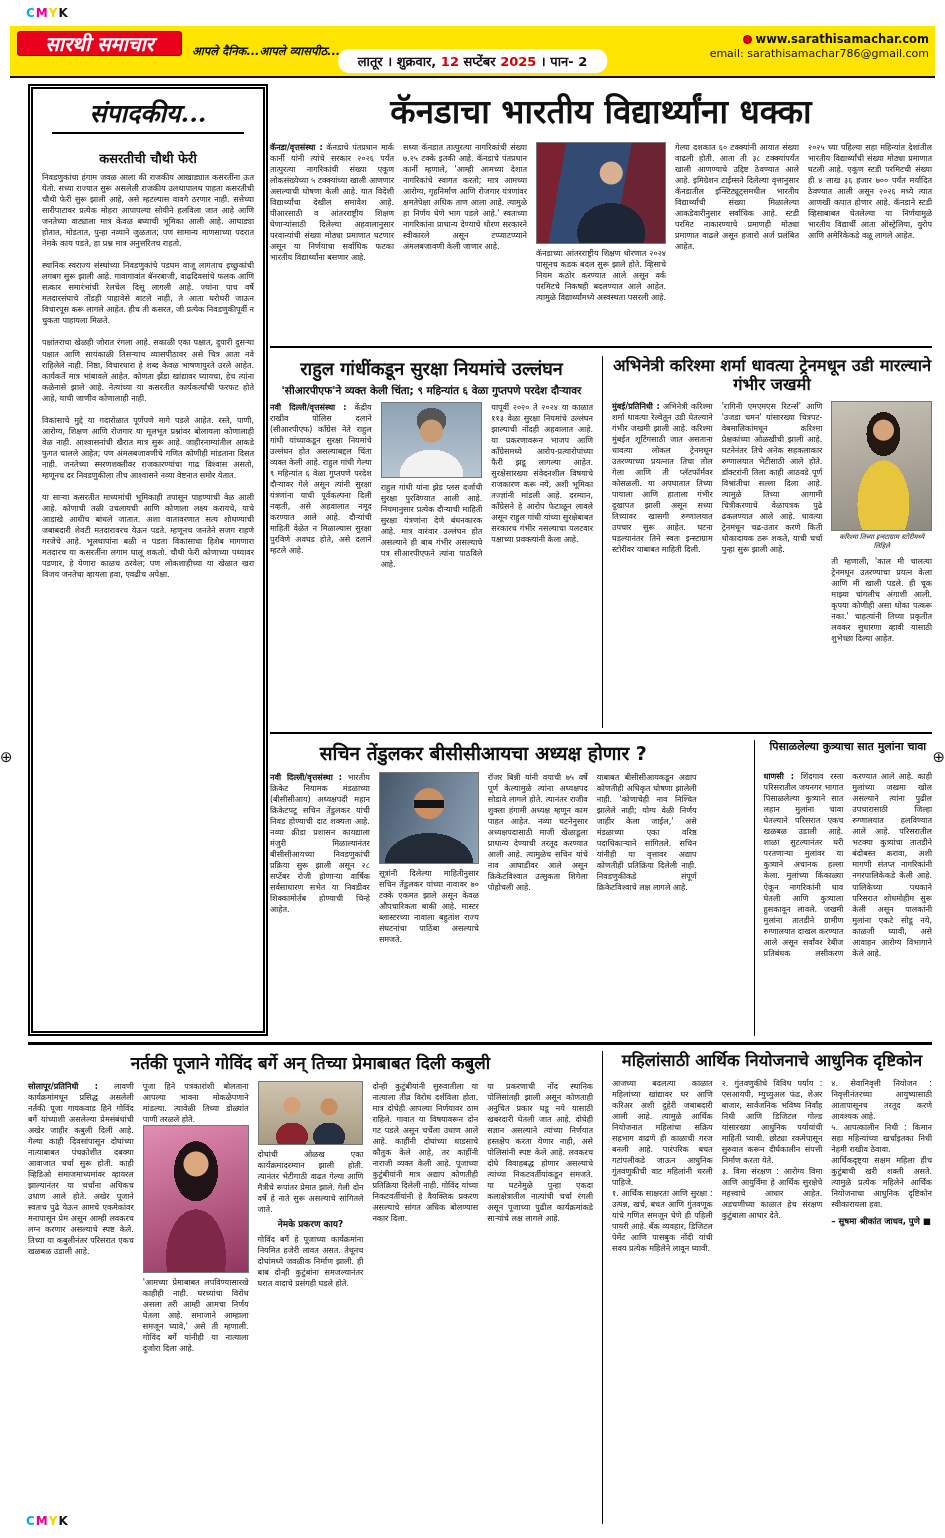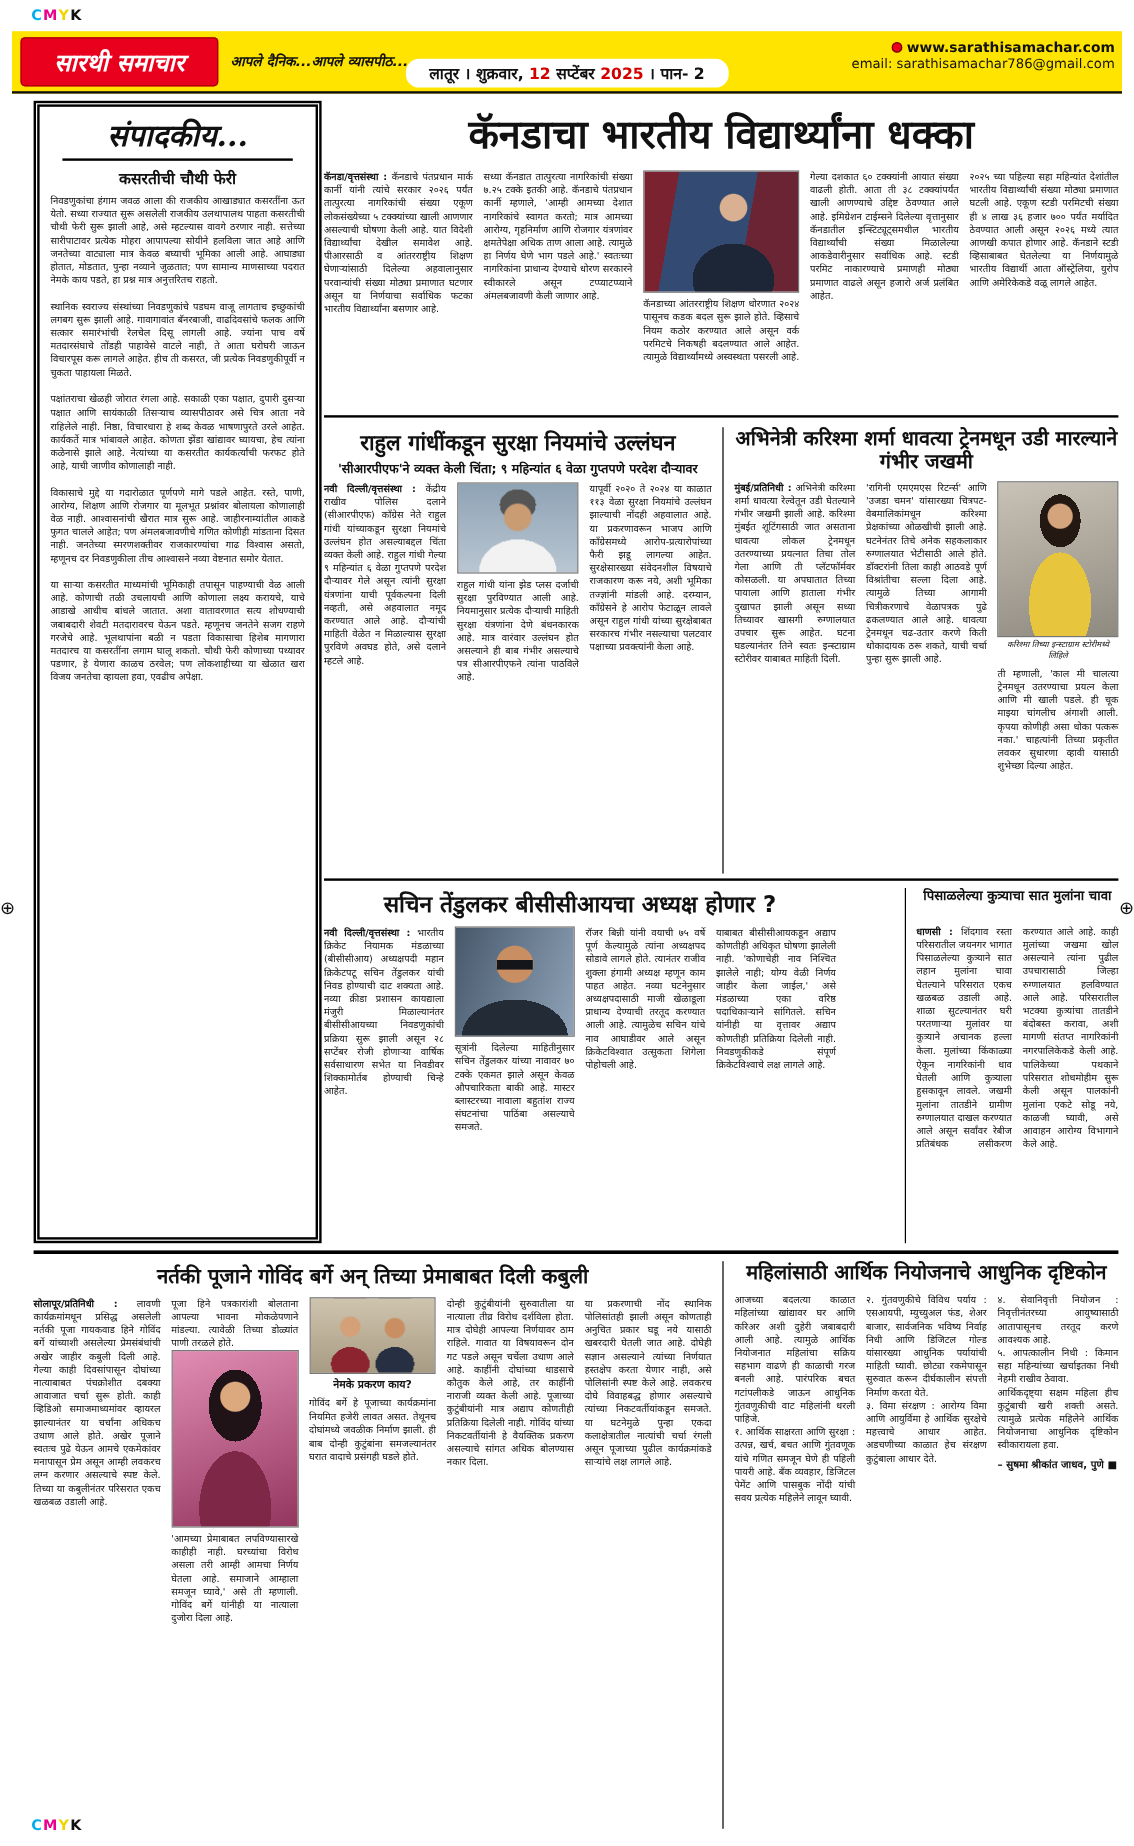--- a/index.html
+++ b/index.html
@@ -11,37 +11,37 @@
   .cmyk { position: absolute; font-weight: 700; font-size: 12px; letter-spacing: 1px; }
   .cmyk-top { left: 26px; top: 6px; }
   .cmyk-bottom { left: 26px; top: 1514px; }
   .cmyk .c { color: #00aeef; } .cmyk .m { color: #ec008c; } .cmyk .y { color: #f0d500; } .cmyk .k { color: #111; }
   .reg { position: absolute; font-size: 15px; color: #111; }
   .reg-left { left: 0px; top: 748px; }
   .reg-right { right: 0px; top: 748px; }
 
   
   .band { position: absolute; left: 10px; top: 26px; width: 925px; height: 52px; background: #ffe400; border-bottom: 2px solid #111; }
-  .logo-box { position: absolute; left: 7px; top: 5px; width: 165px; height: 41px; background: #e8001d; border-radius: 4px;
+  .logo-box { position: absolute; left: 7px; top: 5px; width: 165px; height: 25px; background: #e8001d; border-radius: 4px;
               display: flex; align-items: center; justify-content: center; color: #fff; font-weight: 700; font-style: italic;
               font-size: 20px; box-shadow: inset 0 0 0 1px #a00000; }
   .tagline { position: absolute; left: 182px; top: 17px; font-size: 11.5px; font-weight: 700; font-style: italic; }
   .contact { position: absolute; right: 6px; top: 6px; text-align: right; line-height: 1.3; }
   .website { font-size: 11.5px; font-weight: 700; }
   .globe-icon { display: inline-block; width: 9px; height: 9px; border-radius: 50%; background: #e8001d;
                 border: 1px solid #7a0000; margin-right: 4px; vertical-align: middle; }
   .email { font-size: 11px; }
   .dateline-pill { position: absolute; left: 50%; transform: translateX(-50%); bottom: 3px; background: #fff;
                    border-radius: 11px; padding: 3px 20px; font-size: 13px; font-weight: 700; white-space: nowrap; }
   .red { color: #d40000; }
 
   
   .editorial { position: absolute; left: 28px; top: 84px; width: 240px; height: 952px; border: 5px double #000; padding: 6px 9px; }
   .edit-label { text-align: center; font-family: "DejaVu Serif", "Liberation Serif", serif; font-style: italic; font-weight: 700;
-                font-size: 25px; padding-bottom: 3px; border-bottom: 2px solid #000; margin: 0 10px 5px; }
+                font-size: 25px; padding-bottom: 3px; border-bottom: 2px solid #000; margin: 0 10px 15px; }
   .edit-title { text-align: center; font-weight: 700; font-size: 13px; margin-bottom: 5px; }
   .edit-body { font-size: 8px; line-height: 1.38; text-align: justify; white-space: pre-line; }
 
   
   .ncol { flex: 1; font-size: 8px; line-height: 1.38; text-align: justify; }
   .dl { font-weight: 700; }
   .art-headline { text-align: center; font-weight: 800; }
   .art-subhead { text-align: center; font-weight: 700; font-size: 10.5px; margin-bottom: 5px; }
   .art-cols { display: flex; gap: 9px; flex: 1; }
   .photo { width: 100%; border: 1px solid #777; margin-bottom: 4px; }
@@ -240,20 +240,21 @@
           <b class="dl">सोलापूर/प्रतिनिधी :</b>
           <span>लावणी कार्यक्रमांमधून प्रसिद्ध असलेली नर्तकी पूजा गायकवाड हिने गोविंद बर्गे यांच्याशी असलेल्या प्रेमसंबंधांची अखेर जाहीर कबुली दिली आहे. गेल्या काही दिवसांपासून दोघांच्या नात्याबाबत पंचक्रोशीत दबक्या आवाजात चर्चा सुरू होती. काही व्हिडिओ समाजमाध्यमांवर व्हायरल झाल्यानंतर या चर्चांना अधिकच उधाण आले होते. अखेर पूजाने स्वतःच पुढे येऊन आमचे एकमेकांवर मनापासून प्रेम असून आम्ही लवकरच लग्न करणार असल्याचे स्पष्ट केले. तिच्या या कबुलीनंतर परिसरात एकच खळबळ उडाली आहे.</span>
         </div>
         <div class="ncol">
           <div>पूजा हिने पत्रकारांशी बोलताना आपल्या भावना मोकळेपणाने मांडल्या. त्यावेळी तिच्या डोळ्यांत पाणी तरळले होते.</div>
           <div class="photo photo-pooja"></div>
           <div>'आमच्या प्रेमाबाबत लपविण्यासारखे काहीही नाही. घरच्यांचा विरोध असला तरी आम्ही आमचा निर्णय घेतला आहे. समाजाने आम्हाला समजून घ्यावे,' असे ती म्हणाली. गोविंद बर्गे यांनीही या नात्याला दुजोरा दिला आहे.</div>
         </div>
         <div class="ncol">
           <div class="photo photo-couple"></div>
+          <div>दोघांची ओळख एका कार्यक्रमादरम्यान झाली होती. त्यानंतर भेटीगाठी वाढत गेल्या आणि मैत्रीचे रूपांतर प्रेमात झाले. गेली दोन वर्षे हे नाते सुरू असल्याचे सांगितले जाते.</div>
           <div class="inline-head">नेमके प्रकरण काय?</div>
           <div>गोविंद बर्गे हे पूजाच्या कार्यक्रमांना नियमित हजेरी लावत असत. तेथूनच दोघांमध्ये जवळीक निर्माण झाली. ही बाब दोन्ही कुटुंबांना समजल्यानंतर घरात वादाचे प्रसंगही घडले होते.</div>
         </div>
         <div class="ncol">दोन्ही कुटुंबीयांनी सुरुवातीला या नात्याला तीव्र विरोध दर्शविला होता. मात्र दोघेही आपल्या निर्णयावर ठाम राहिले. गावात या विषयावरून दोन गट पडले असून चर्चेला उधाण आले आहे. काहींनी दोघांच्या धाडसाचे कौतुक केले आहे, तर काहींनी नाराजी व्यक्त केली आहे. पूजाच्या कुटुंबीयांनी मात्र अद्याप कोणतीही प्रतिक्रिया दिलेली नाही. गोविंद यांच्या निकटवर्तीयांनी हे वैयक्तिक प्रकरण असल्याचे सांगत अधिक बोलण्यास नकार दिला.</div>
         <div class="ncol">या प्रकरणाची नोंद स्थानिक पोलिसांतही झाली असून कोणताही अनुचित प्रकार घडू नये यासाठी खबरदारी घेतली जात आहे. दोघेही सज्ञान असल्याने त्यांच्या निर्णयात हस्तक्षेप करता येणार नाही, असे पोलिसांनी स्पष्ट केले आहे. लवकरच दोघे विवाहबद्ध होणार असल्याचे त्यांच्या निकटवर्तीयांकडून समजते. या घटनेमुळे पुन्हा एकदा कलाक्षेत्रातील नात्यांची चर्चा रंगली असून पूजाच्या पुढील कार्यक्रमांकडे साऱ्यांचे लक्ष लागले आहे.</div>
       </div>
     </div>
     <div class="women">
       <div class="art-headline">महिलांसाठी आर्थिक नियोजनाचे आधुनिक दृष्टिकोन</div>
       <div class="art-cols">

